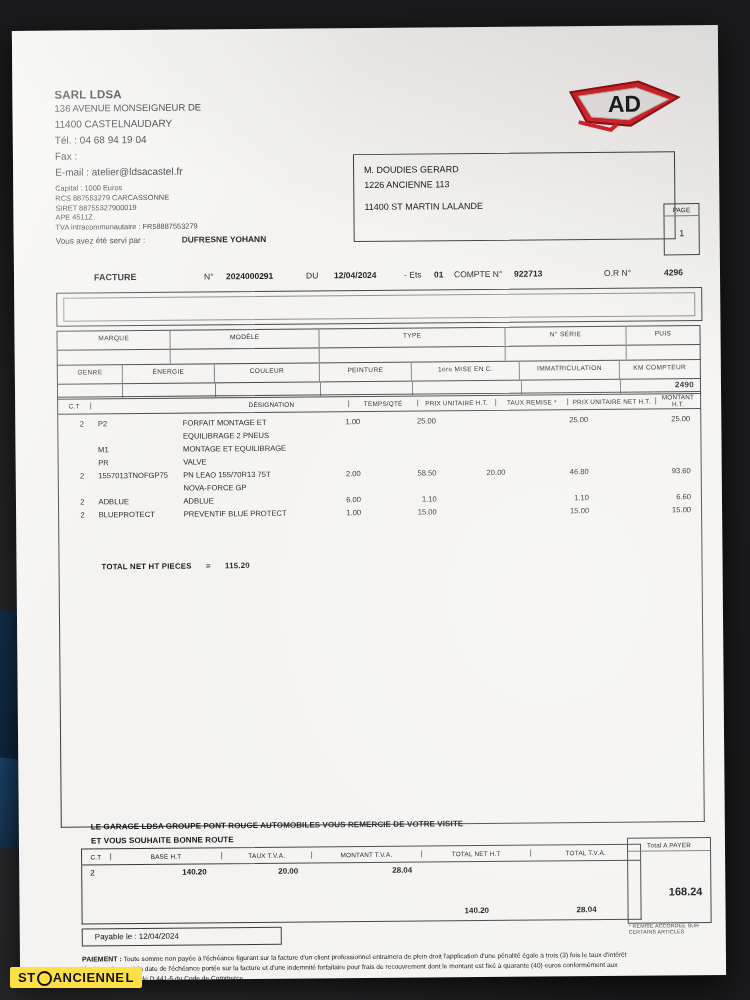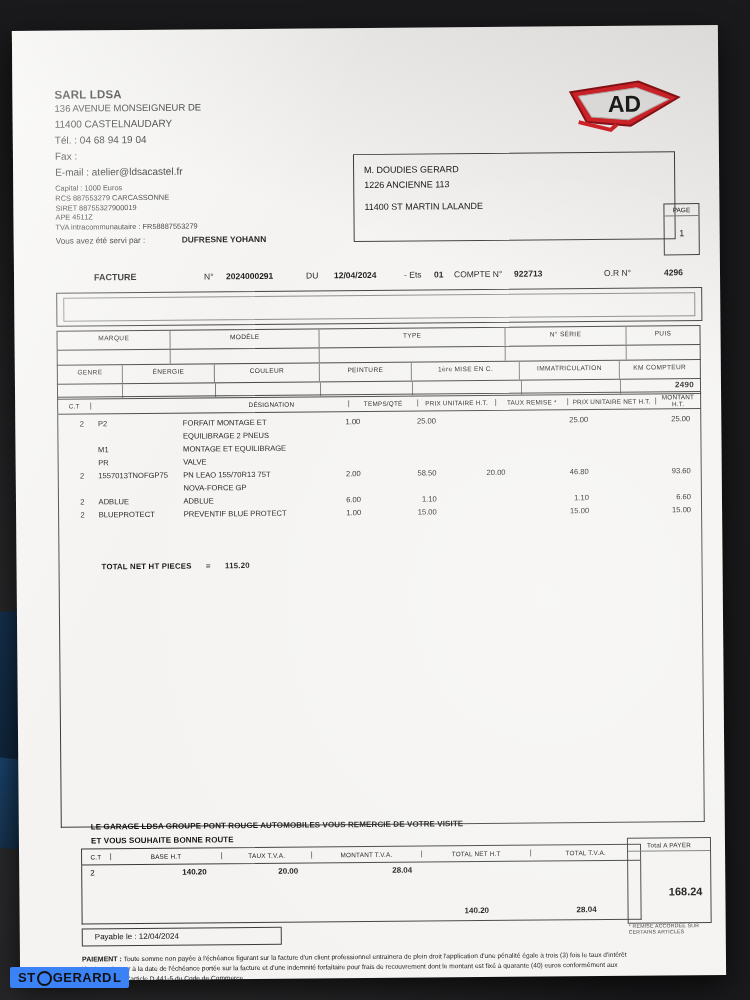--- a/index.html
+++ b/index.html
@@ -168,21 +168,21 @@
   .tap .val{font-size:11px;font-weight:bold;text-align:right;padding:34px 8px 0 0;}
   .remise{position:absolute;right:8px;top:84px;font-size:5.2px;color:#333;letter-spacing:.2px;}
 
   
   .pay{position:absolute;left:62px;top:924px;width:560px;font-size:6.6px;line-height:1.45;color:#151515;}
   .pay b{font-size:7px;}
 
   
   .wm{
     position:absolute;left:10px;bottom:12px;
-    background:#3b82f6;color:#111;
+    background:#fde047;color:#111;
     font-size:13px;font-weight:bold;letter-spacing:.5px;
     padding:3px 8px;border-radius:2px;
     font-family:"Liberation Sans", sans-serif;
     display:flex;align-items:center;gap:1px;
   }
   .wm .ring{
     display:inline-block;width:11px;height:11px;border:2px solid #111;border-radius:50%;
     position:relative;top:1px;
   }
 </style>
@@ -430,15 +430,15 @@
       <b>PAIEMENT :</b>
       <span>Toute somme non payée à l'échéance figurant sur la facture d'un client professionnel entrainera de plein droit l'application d'une pénalité égale à trois (3) fois le taux d'intérêt légal, en vigueur à la date de l'échéance portée sur la facture et d'une indemnité forfaitaire pour frais de recouvrement dont le montant est fixé à quarante (40) euros conformément aux dispositions de l'article D.441-5 du Code de Commerce.</span>
     </div>
 
   </div>
 </div>
 
 <div class="wm">
   <span>ST</span>
     <span class="ring"></span>
-    <span>GERARD</span>
+    <span>ANCIENNE</span>
     <span>L</span>
 </div>
 
 </body></html>

